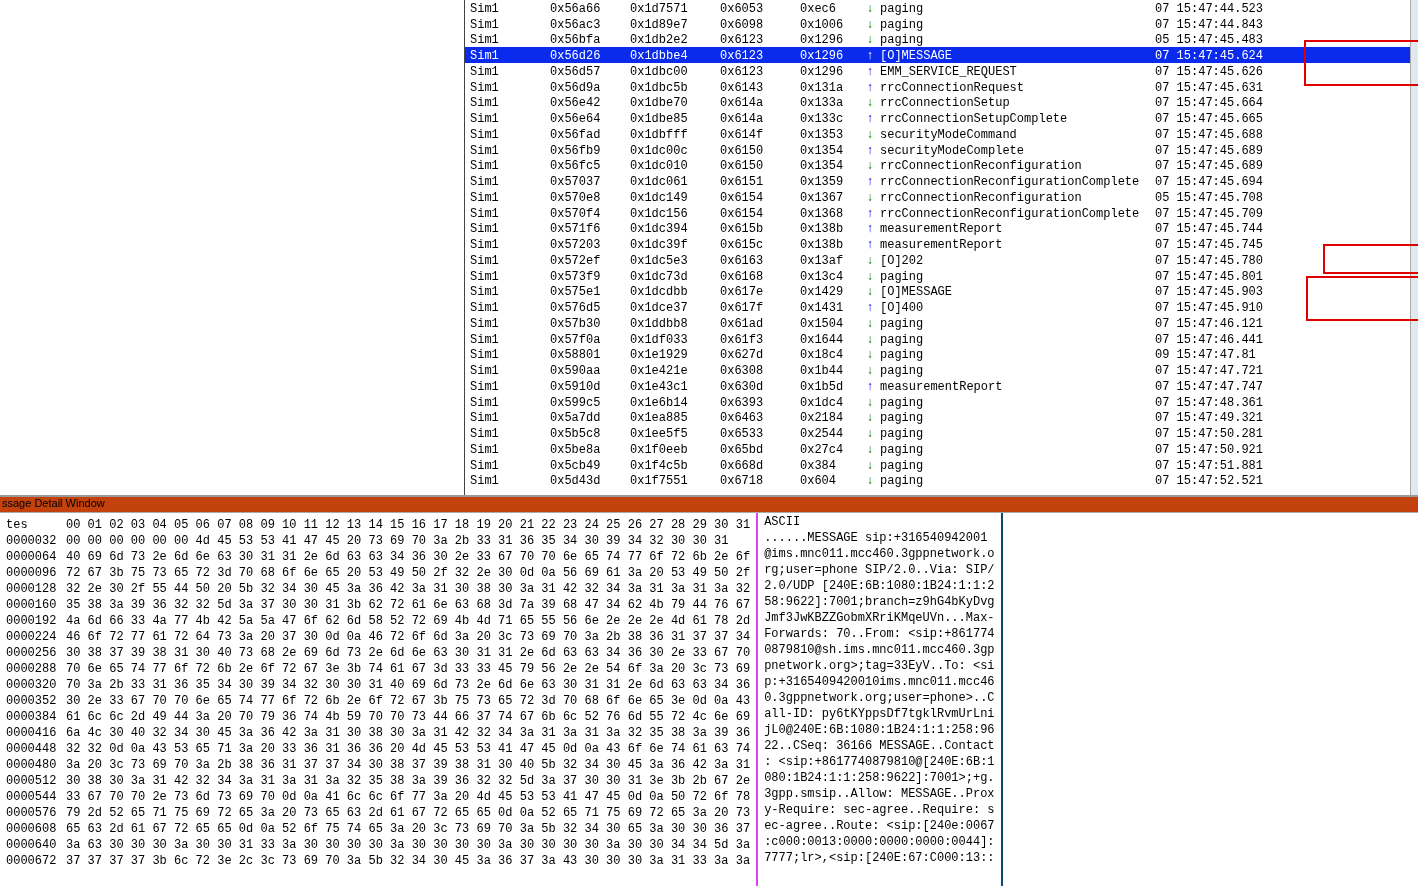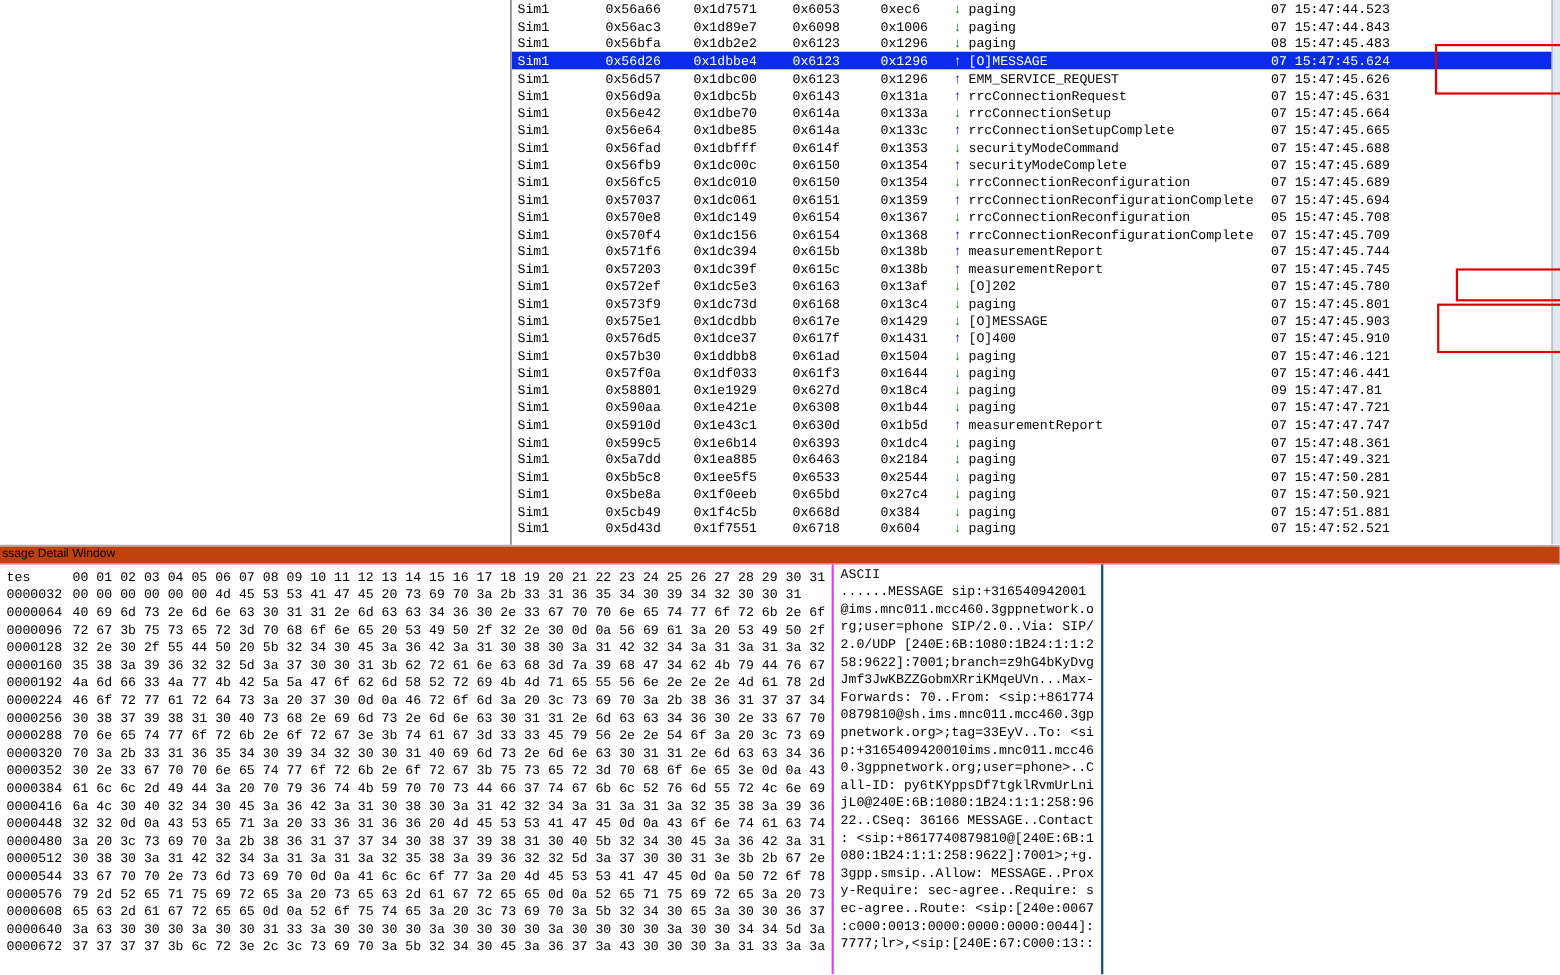--- a/index.html
+++ b/index.html
@@ -63,21 +63,21 @@
           <span class="c-time">07 15:47:44.843</span>
         </div>
         <div class="row">
           <span class="c-sim">Sim1</span>
           <span class="c-v1">0x56bfa</span>
           <span class="c-v2">0x1db2e2</span>
           <span class="c-v3">0x6123</span>
           <span class="c-v4">0x1296</span>
           <span class="c-dir"><span class="dn">↓</span></span>
           <span class="c-msg">paging</span>
-          <span class="c-time">08 15:47:45.483</span>
+          <span class="c-time">05 15:47:45.483</span>
         </div>
         <div class="row sel">
           <span class="c-sim">Sim1</span>
           <span class="c-v1">0x56d26</span>
           <span class="c-v2">0x1dbbe4</span>
           <span class="c-v3">0x6123</span>
           <span class="c-v4">0x1296</span>
           <span class="c-dir"><span class="up">↑</span></span>
           <span class="c-msg">[O]MESSAGE</span>
           <span class="c-time">07 15:47:45.624</span>

